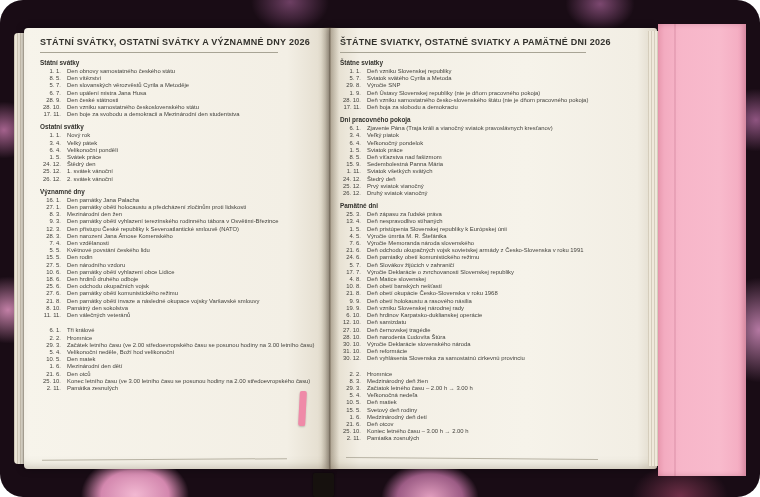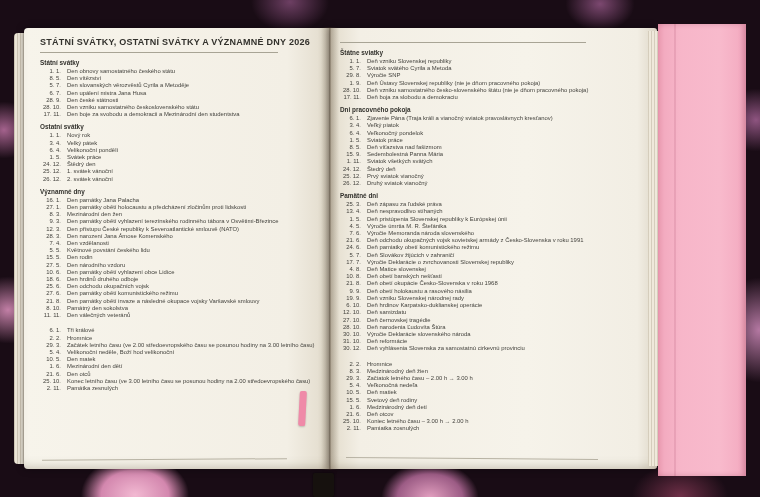--- a/index.html
+++ b/index.html
@@ -10,20 +10,21 @@
       radial-gradient(75px 55px at 135px 495px, #f2b9d2 0%, #d387ae 45%, rgba(211,135,174,0) 72%),
       radial-gradient(65px 48px at 430px 498px, #e3a0c0 0%, #9c5c85 50%, rgba(156,92,133,0) 75%),
       radial-gradient(55px 70px at 759px 330px, #b478a2 0%, rgba(180,120,162,0) 75%),
       radial-gradient(45px 42px at 756px 120px, #8e5480 0%, rgba(142,84,128,0) 75%),
       radial-gradient(42px 38px at 4px 130px, #a4628d 0%, rgba(164,98,141,0) 75%),
       radial-gradient(55px 48px at 8px 310px, #c27fa6 0%, rgba(194,127,166,0) 70%),
       radial-gradient(52px 40px at 290px 2px, #6d3f63 0%, rgba(109,63,99,0) 75%),
       radial-gradient(46px 36px at 600px 4px, #7c4870 0%, rgba(124,72,112,0) 75%),
       radial-gradient(60px 40px at 680px 496px, #6e2f47 0%, rgba(110,47,71,0) 80%),
       linear-gradient(#190c15, #190c15);
+    border-radius: 23px;
   }
   .page{position:absolute;top:28px;height:441px;box-shadow:0 0 7px rgba(10,5,10,.5), inset 0 -9px 12px -9px rgba(110,95,75,.45);}
   .page-left{
     left:24px;width:306px;border-radius:4px 0 0 4px;
     background:linear-gradient(to right,#f7f4eb 0%,#f3efe5 86%,#e6e0d2 96%,#c9c1b0 100%);
   }
   .page-right{
     left:330px;width:327px;border-radius:0 3px 3px 0;
     background:linear-gradient(to right,#c9c1b0 0%,#e8e2d4 3%,#f3efe5 9%,#f6f3ea 60%,#f2eee4 94%,#ddd6c6 100%);
   }
@@ -245,20 +246,23 @@
               <span class="date">2. 11.</span>
               <span class="label">Památka zesnulých</span>
             </div>
           </div>
         </div>
     </div>
   </div>
 
   <div class="page page-right">
     <div class="content content-r">
+      <div class="title-wrap-r">
+        <div class="page-title">ŠTÁTNE SVIATKY, OSTATNÉ SVIATKY A PAMÄTNÉ DNI 2026</div>
+      </div>
       <div class="rule rule-r"></div>
       <div>
           <div class="section">
             <div class="sec-heading">Štátne sviatky</div>
             <div class="row">
               <span class="date">1. 1.</span>
               <span class="label">Deň vzniku Slovenskej republiky</span>
             </div>
             <div class="row">
               <span class="date">5. 7.</span>

